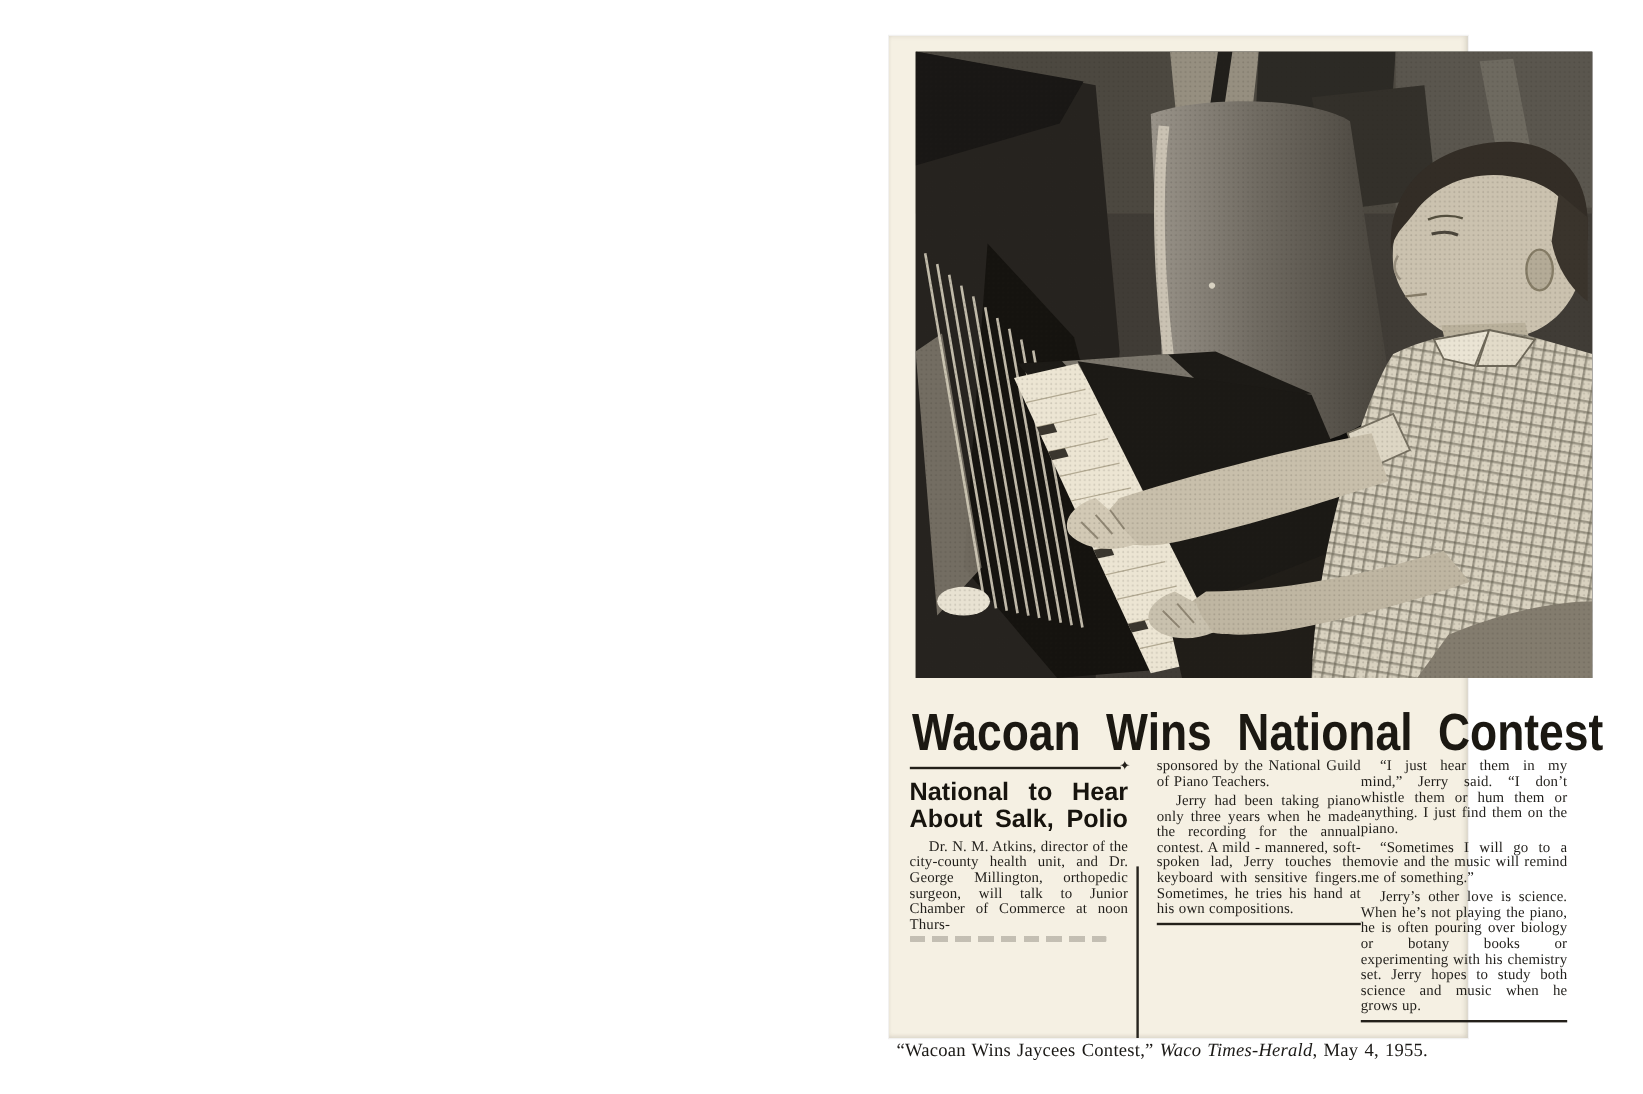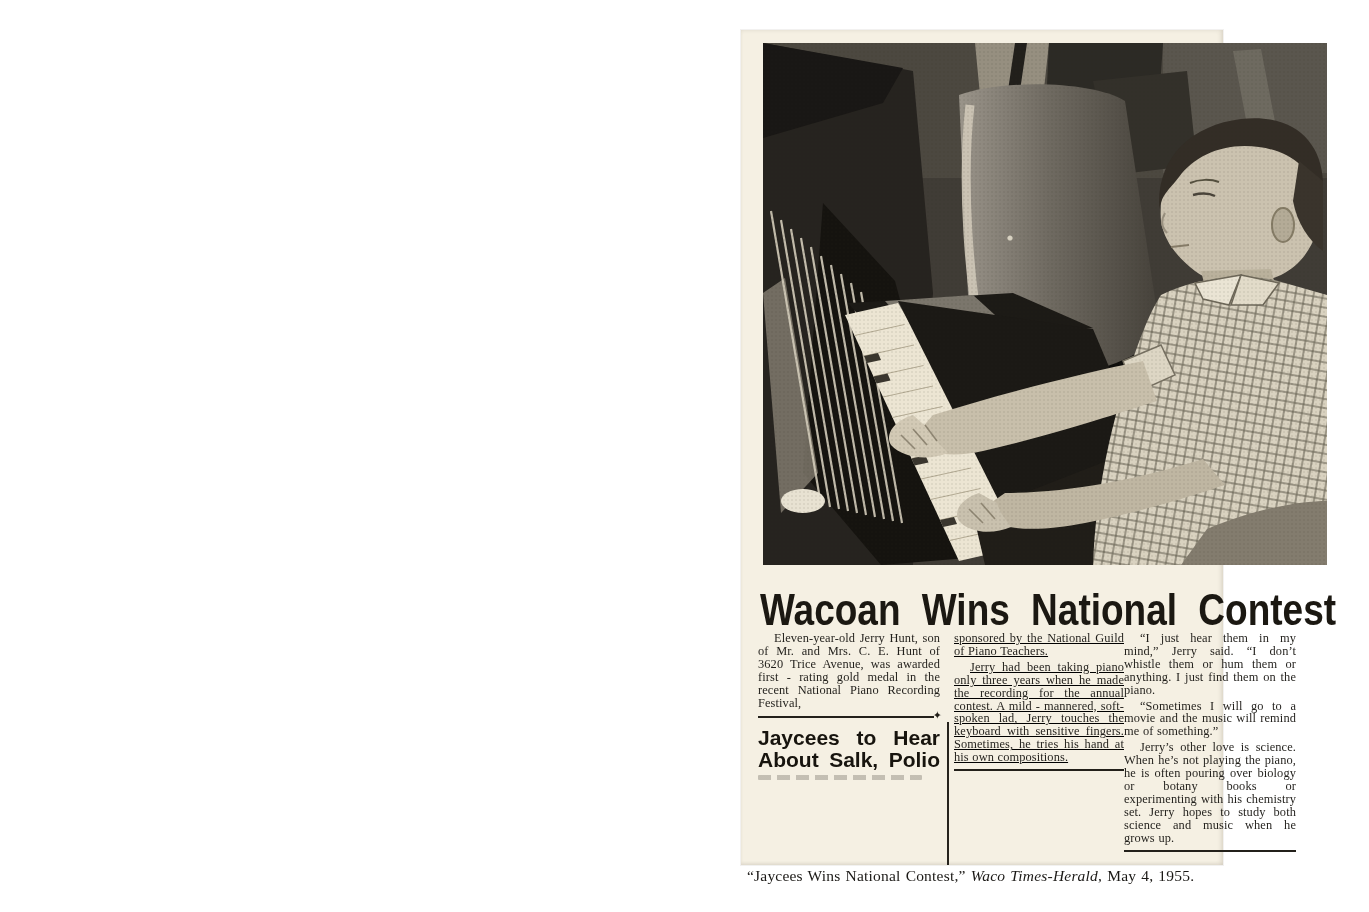--- a/index.html
+++ b/index.html
@@ -22,21 +22,21 @@
     position:absolute;left:19px;top:556px;width:570px;margin:0;
     font-family:"Liberation Sans",sans-serif;font-weight:700;font-size:37px;
     color:#1b1812;letter-spacing:0px;word-spacing:11px;white-space:nowrap;
     transform:scaleY(1.18);transform-origin:0 0;
   }
 
   .columns{position:absolute;left:17px;top:602px;width:567px;height:233px;
            display:flex;overflow:hidden;}
   .col{flex:none;}
   .col1{width:182px;}
-  .col2{width:170px;margin-left:14px;text-decoration:underline;}
+  .col2{width:170px;margin-left:24px;}
   .col3{width:172px;}
 
   p.body{
     margin:0;font-size:12.4px;line-height:12.9px;color:#211f1b;
     text-align:justify;word-spacing:0.4px;letter-spacing:0.1px;
   }
   p.body + p.body{margin-top:3px;}
   .ind{text-indent:16px;}
 
   .rule-row{position:relative;margin-top:5px;height:8px;}
@@ -179,26 +179,26 @@
 
         <rect x="0" y="0" width="564" height="522" fill="url(#pDots)"></rect>
       </svg>
     </div>
 
     <h1 class="headline">Wacoan Wins National Contest</h1>
 
     <div class="columns">
 
       <div class="col col1">
-        <p class="body ind">Eleven-year-old Jerry Hunt, son of Mr. and Mrs. C. E. Hunt of 3620 Trice Avenue, was awarded first - rating gold medal in the recent National Piano Recording Festival,</p>
         <div class="rule-row">
           <div class="hrule"></div>
           <span class="orn">✦</span>
         </div>
-        <h2 class="subhead">Jaycees to Hear About Salk, Polio</h2>
+        <h2 class="subhead">National to Hear About Salk, Polio</h2>
+        <p class="body ind">Dr. N. M. Atkins, director of the city-county health unit, and Dr. George Millington, orthopedic surgeon, will talk to Junior Chamber of Commerce at noon Thurs-</p>
         <div class="smudge"></div>
       </div>
 
       <div class="col col2">
         <p class="body">sponsored by the National Guild of Piano Teachers.</p>
         <p class="body ind">Jerry had been taking piano only three years when he made the recording for the annual contest. A mild - mannered, soft-spoken lad, Jerry touches the keyboard with sensitive fingers. Sometimes, he tries his hand at his own compositions.</p>
         <div class="endrule"></div>
       </div>
 
       <div class="col col3">
@@ -208,16 +208,16 @@
         <div class="endrule"></div>
       </div>
 
     </div>
 
     <div class="vrule"></div>
 
   </div>
 
   <p class="caption">
-    <span>“Jaycees Wins National Contest,” </span><i>Waco Times-Herald</i><span>, May 4, 1955.</span>
+    <span>“Wacoan Wins Jaycees Contest,” </span><i>Waco Times-Herald</i><span>, May 4, 1955.</span>
   </p>
 
 </div>
 
 </body></html>

